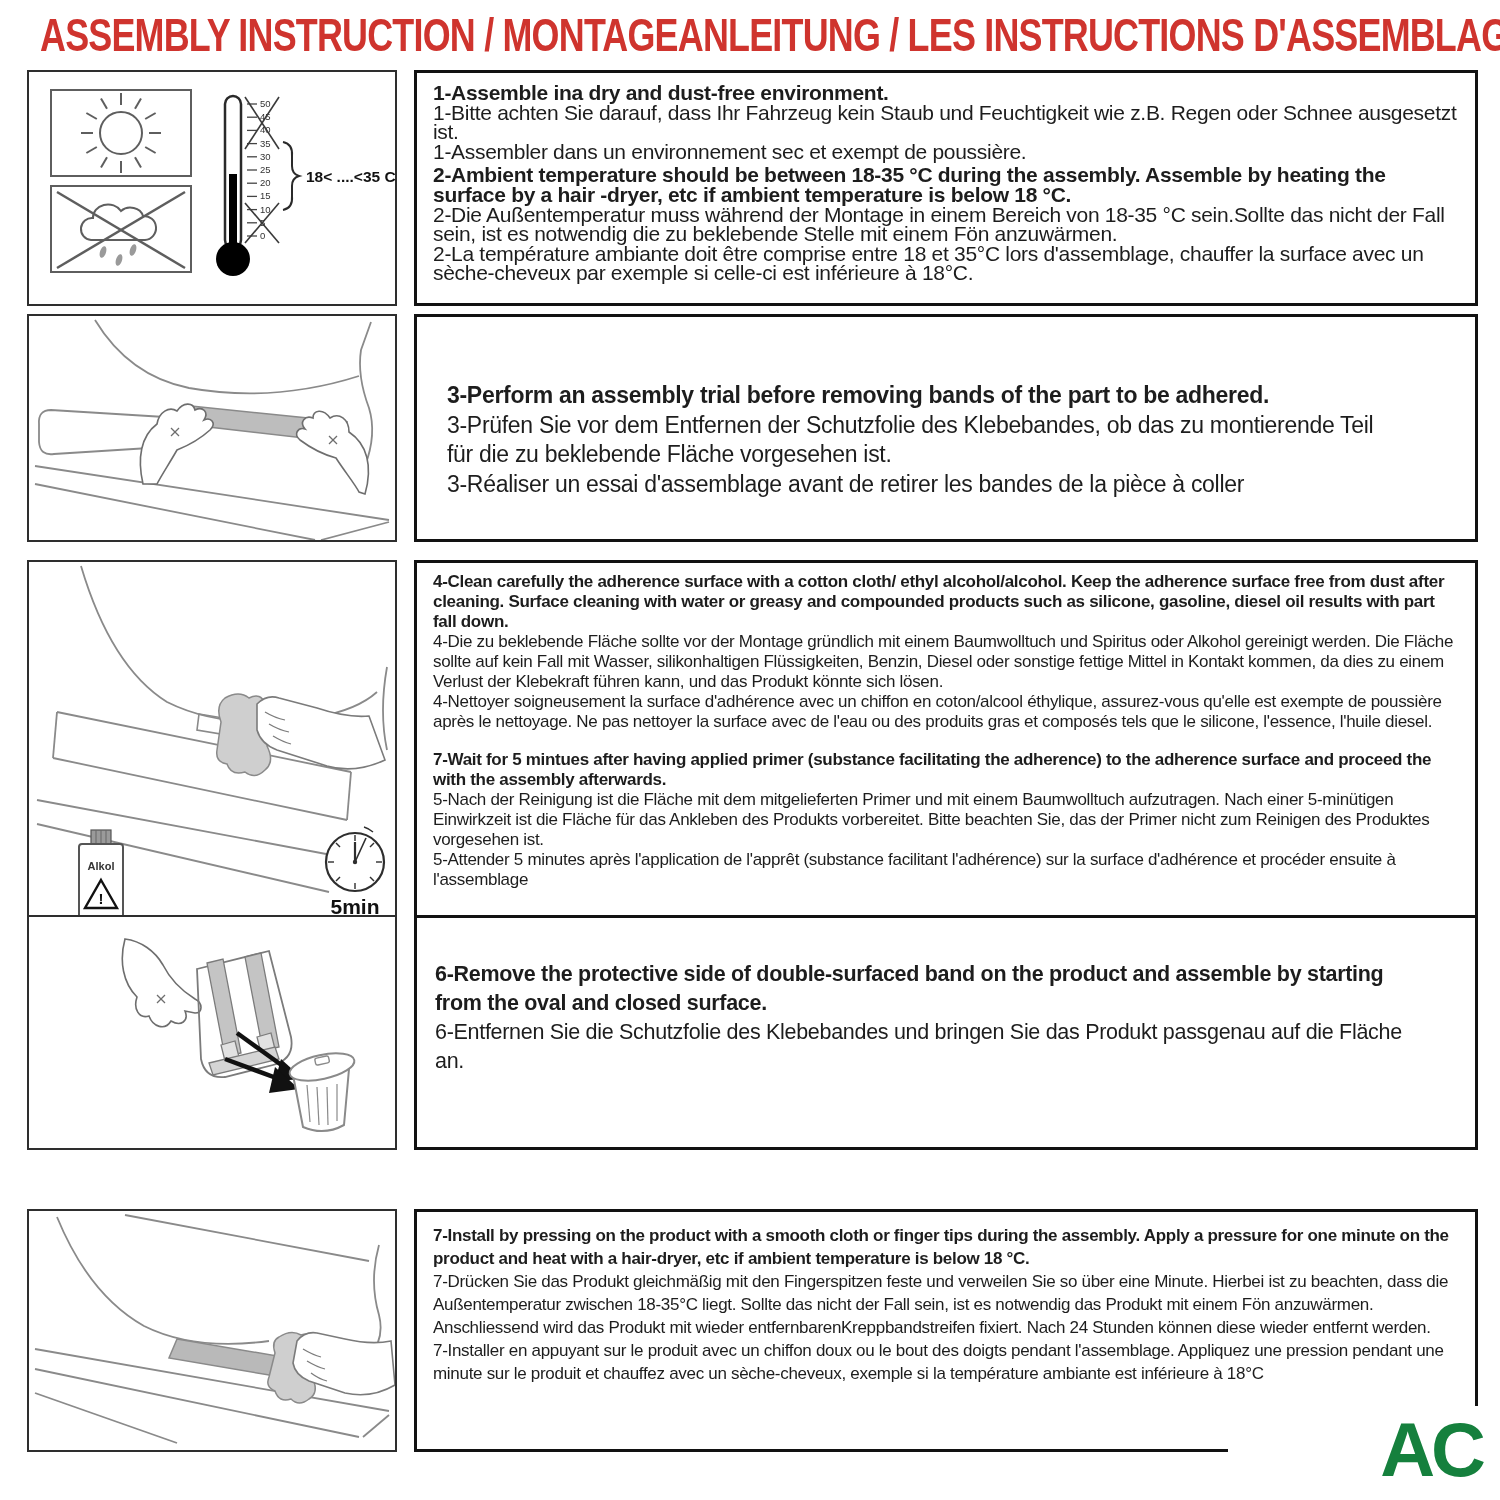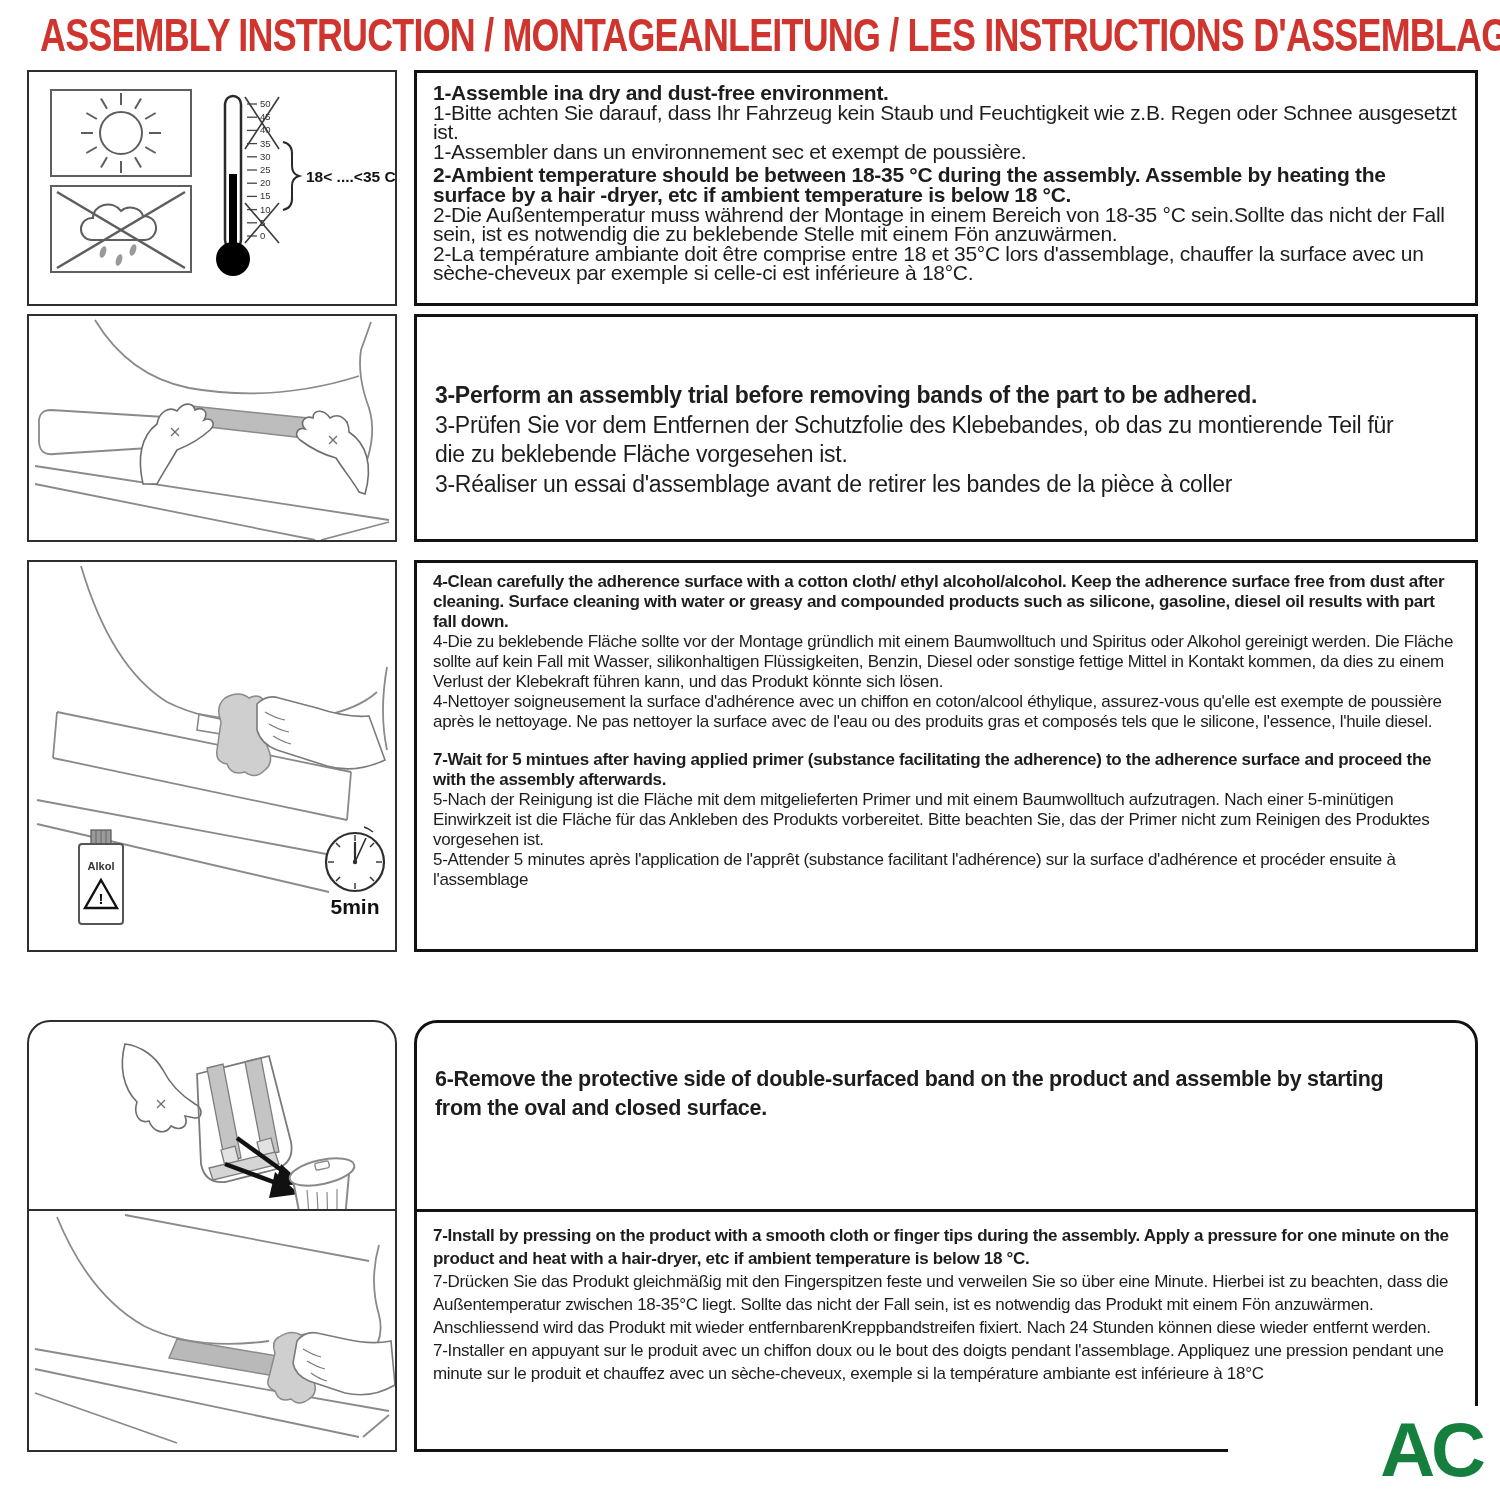--- a/index.html
+++ b/index.html
@@ -7,27 +7,27 @@
         font-family:"Liberation Sans",sans-serif;color:#1d1d1d;}
   .title{position:absolute;left:40px;top:8px;font-size:46px;font-weight:bold;
          color:#cf342e;white-space:nowrap;letter-spacing:-1px;
          transform:scaleX(.78);transform-origin:left top;}
   .box{position:absolute;background:#fff;box-sizing:border-box;}
   .lbox{left:27px;width:370px;border:2px solid #2e2e2e;}
   .rbox{left:414px;width:1064px;border:3px solid #121212;}
   .r1{top:70px;height:236px;}
   .r2{top:314px;height:228px;}
   .r3{top:560px;height:392px;}
-  .r4{top:1020px;height:235px;border-radius:23px;}
+  .r4{top:915px;height:235px;}
   .r5{top:1209px;height:243px;}
   .txt p{margin:0;}
   .txt .b{font-weight:bold;}
   .s1{padding:10px 14px 0 16px;font-size:21px;line-height:19.6px;letter-spacing:-.3px;}
   .s1 .gap{margin-top:4px;}
-  .s2{padding:64px 80px 0 18px;font-size:23px;line-height:29.5px;letter-spacing:-.3px;}
+  .s2{padding:64px 80px 0 30px;font-size:23px;line-height:29.5px;letter-spacing:-.3px;}
   .s3{padding:9px 20px 0 16px;font-size:17px;line-height:20px;letter-spacing:-.3px;}
   .s3 .gap{margin-top:18px;}
   .s4{padding:42px 60px 0 18px;font-size:21.5px;line-height:29px;letter-spacing:-.3px;}
   .s5{padding:12px 14px 0 16px;font-size:17px;line-height:23px;letter-spacing:-.3px;}
   .logo{position:absolute;left:1228px;top:1406px;width:254px;height:88px;background:#fff;
         z-index:3;display:flex;align-items:center;justify-content:flex-end;
         font-size:76px;font-weight:bold;letter-spacing:-4px;line-height:88px;}
   .logo .black{color:#141414;}
   .logo .red{color:#15803d;}
   svg{display:block;}
@@ -243,20 +243,21 @@
             <line x1="288" y1="170" x2="290" y2="208"></line>
           <line x1="298" y1="170" x2="299" y2="208"></line>
             <line x1="308" y1="167" x2="308" y2="204"></line>
         </g>
       </g>
     </svg>
   </div>
   <div class="box rbox r4">
     <div class="txt s4">
       <p class="b">6-Remove the protective side of double-surfaced band on the product and assemble by starting from the oval and closed surface.</p>
+      <p>6-Entfernen Sie die Schutzfolie des Klebebandes und bringen Sie das Produkt passgenau auf die Fläche an.</p>
     </div>
   </div>
 
   <div class="box lbox r5">
     <svg viewBox="0 0 366 239" width="366" height="239">
       <g stroke="#8a8a8a" fill="none" stroke-width="1.8">
         <path d="M28,6 Q60,84 115,115 Q165,140 240,130"></path>
         <path d="M96,4 L340,50"></path>
         <path d="M350,34 Q340,70 350,104 Q356,128 340,146"></path>
         <path d="M6,138 L360,200"></path>

